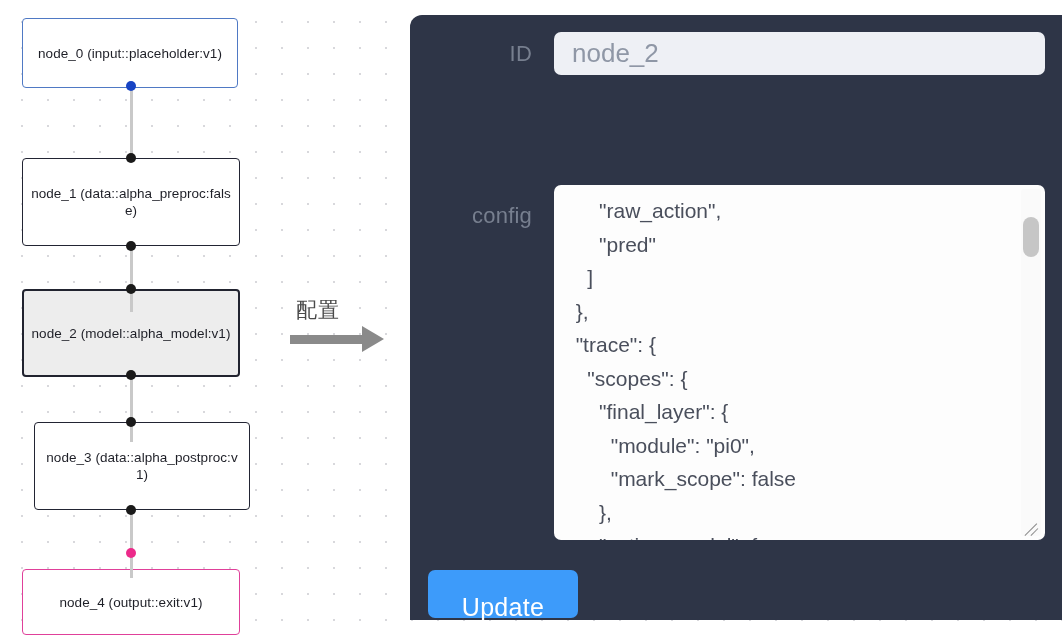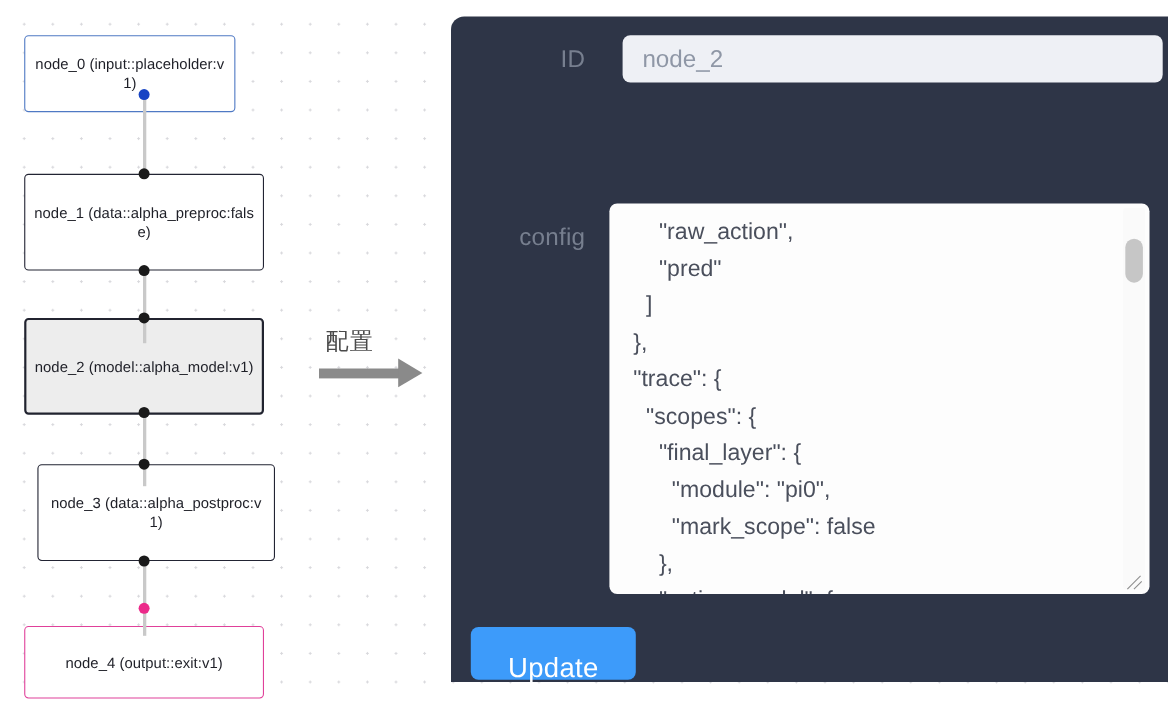--- a/index.html
+++ b/index.html
@@ -145,25 +145,24 @@
     box-sizing: border-box;
     width: 126px;
     letter-spacing: 0.2px;
   }
   .form-input {
     box-sizing: border-box;
     background: #eef0f5;
     border: none;
     border-radius: 7px;
     color: #8f97a6;
-    font-size: 22px;
+    font-size: 26px;
     font-family: "Liberation Sans", "DejaVu Sans", sans-serif;
     padding: 0 18px;
     outline: none;
-    margin-left: 12px;
   }
 
   #row-id { left: 18px; top: 17px; }
   #row-id .form-input { width: 491px; height: 43px; }
 
   #row-type { left: 18px; top: 92px; }
   #row-type .form-input { width: 491px; height: 43px; }
 
   #row-config { left: 18px; top: 170px; align-items: flex-start; }
   #row-config .form-label { padding-top: 18px; }
@@ -250,21 +249,21 @@
 </head>
 <body>
 
 <div id="canvas">
 
   <div class="edge" style="left:130px; top:90px;  height:68px;"></div>
   <div class="edge" style="left:130px; top:246px; height:66px;"></div>
   <div class="edge" style="left:130px; top:374px; height:68px;"></div>
   <div class="edge" style="left:130px; top:508px; height:70px;"></div>
 
-  <div class="node input-node" style="left:22px; top:32px; width:192px; height:70px;">
+  <div class="node input-node" style="left:22px; top:18px; width:216px; height:70px;">
     <span class="lbl">node_0
 (input::placeholder:v1)</span>
   </div>
   <div class="handle blue" style="left:130px; top:86px; margin-left:-4px; margin-top:-5px;"></div>
 
   <div class="node" style="left:22px; top:158px; width:218px; height:88px;">
     <span class="lbl">node_1
 (data::alpha_preproc:false)</span>
   </div>
   <div class="handle" style="left:130px; top:155px; margin-left:-4px; margin-top:-2px;"></div>

